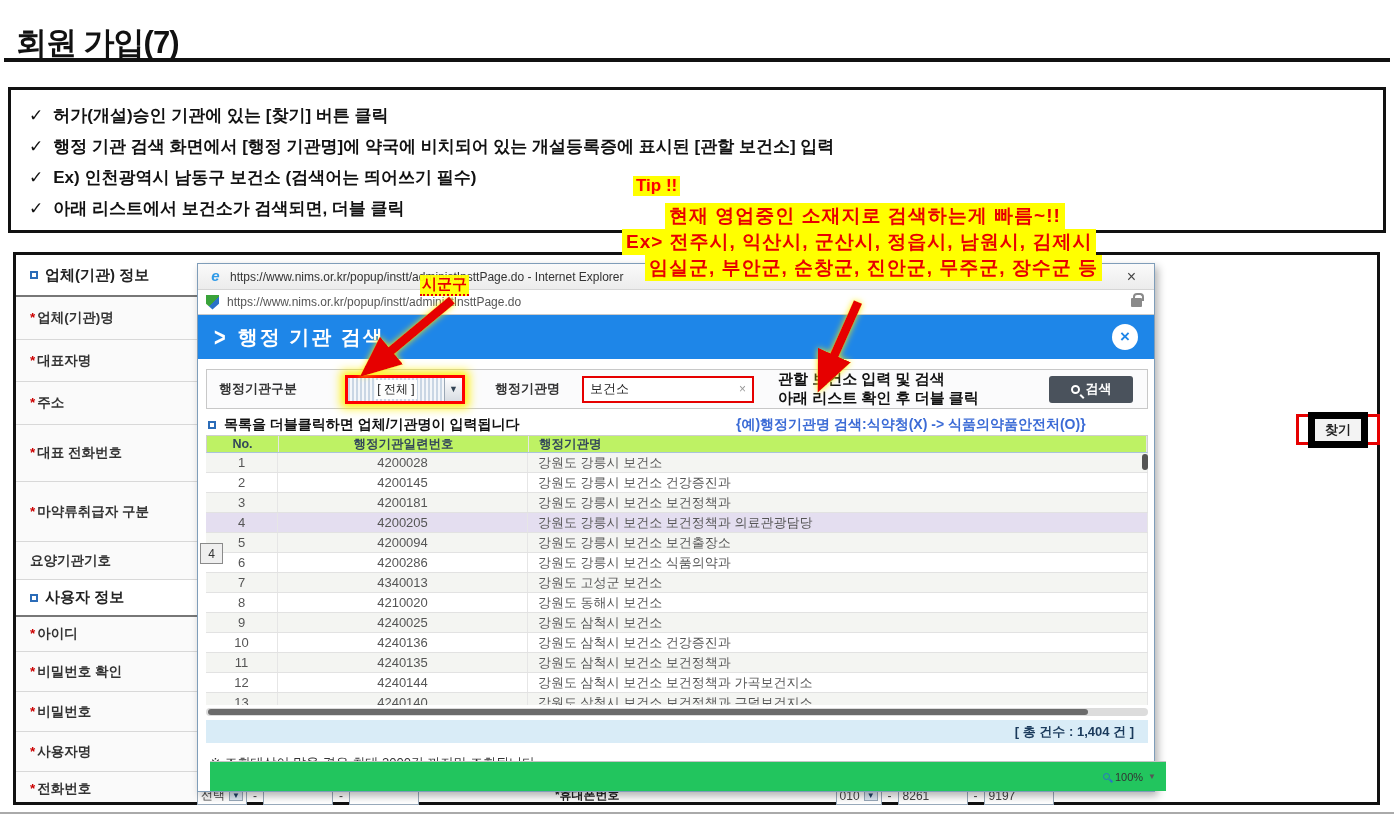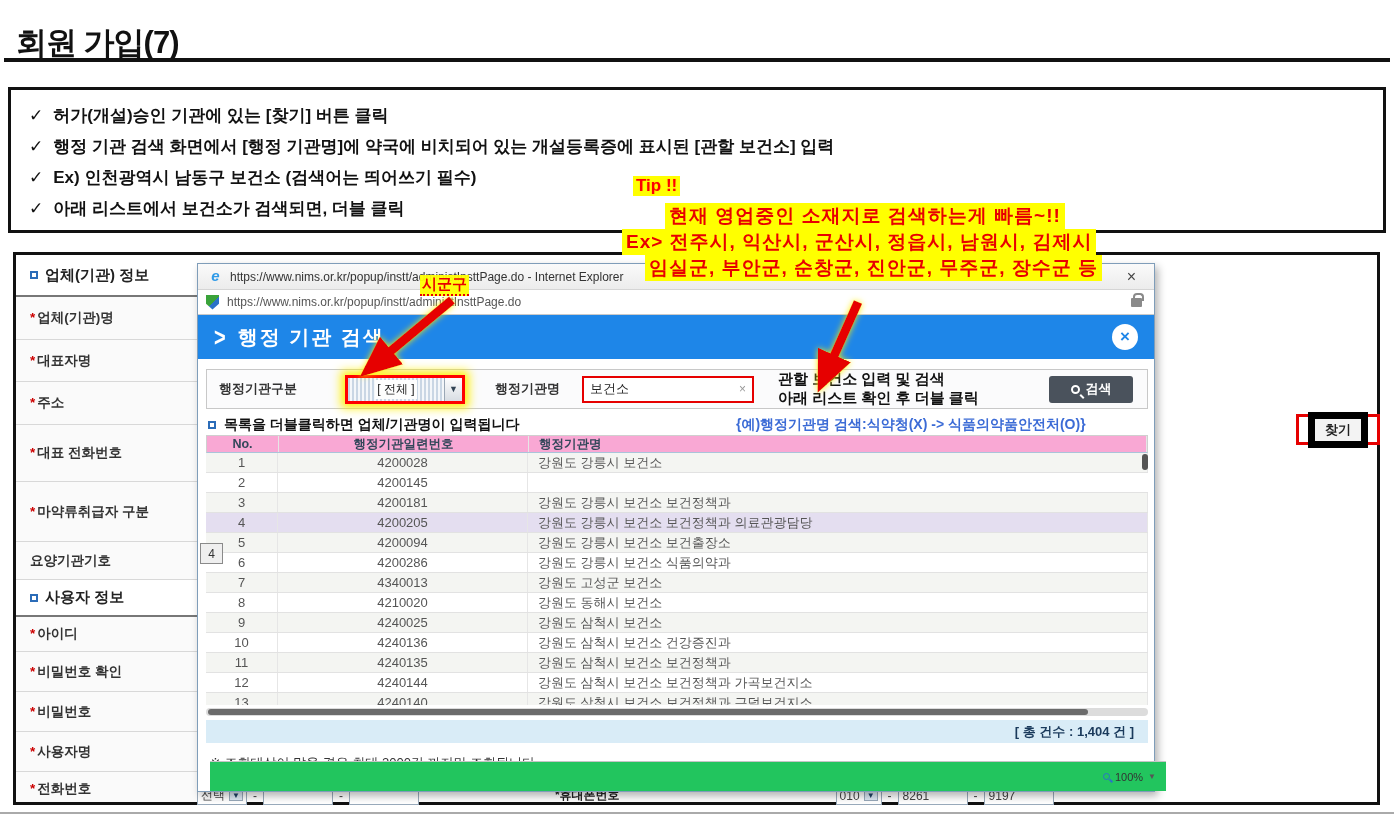--- a/index.html
+++ b/index.html
@@ -91,21 +91,21 @@
     font-size:13px; font-weight:bold; }
   .mag { width:9px; height:9px; border:2px solid #fff; border-radius:50%; position:relative; display:inline-block; }
   .mag:after { content:""; position:absolute; width:2px; height:5px; background:#fff; left:8px; top:7px; transform:rotate(-45deg); }
 
   .listnote-row { position:absolute; left:10px; top:152px; width:940px; height:18px; font-size:14px; white-space:nowrap; }
   .ln-bullet { width:8px; height:8px; border:2px solid #2b6cb8; background:#fff; display:inline-block; margin-right:4px; }
   .ln-bold { font-weight:bold; color:#111; }
   .ln-blue { position:absolute; left:528px; top:0; color:#3b6bd6; font-weight:bold; font-size:14px; }
 
   .tablewrap { position:absolute; left:8px; top:171px; width:942px; height:270px; overflow:hidden; background:#fff; }
-  .thead { display:flex; height:18px; background:#f9a8d4; border:1px solid #cfcfcf; border-bottom:1px solid #aac4da;
+  .thead { display:flex; height:18px; background:#bef264; border:1px solid #cfcfcf; border-bottom:1px solid #aac4da;
     font-size:12.5px; font-weight:bold; color:#33475a; }
   .trow { display:flex; height:20px; border-bottom:1px solid #e2e2e2; background:#fff; font-size:13px; color:#555; }
   .trow:nth-child(odd) { background:#f4f5f2; }
   .trow.hl { background:#e4def0; }
   .tcell { display:flex; align-items:center; border-right:1px solid #e6e6e6; overflow:hidden; white-space:nowrap; }
   .c0 { width:72px; justify-content:center; }
   .c1 { width:250px; justify-content:center; }
   .c2 { flex:1; padding-left:10px; }
   .vscroll { position:absolute; right:0; top:19px; width:6px; height:16px; background:#555; border-radius:3px; }
   .hscroll { position:absolute; left:8px; top:444px; width:942px; height:8px; background:#dcdcdc; border-radius:4px; }
@@ -288,20 +288,21 @@
       </div>
       <div id="tbody">
           <div class="trow">
             <div class="tcell c0">1</div>
             <div class="tcell c1">4200028</div>
             <div class="tcell c2">강원도 강릉시 보건소</div>
           </div>
           <div class="trow">
             <div class="tcell c0">2</div>
             <div class="tcell c1">4200145</div>
+            <div class="tcell c2">강원도 강릉시 보건소 건강증진과</div>
           </div>
           <div class="trow">
             <div class="tcell c0">3</div>
             <div class="tcell c1">4200181</div>
             <div class="tcell c2">강원도 강릉시 보건소 보건정책과</div>
           </div>
           <div class="trow hl">
             <div class="tcell c0">4</div>
             <div class="tcell c1">4200205</div>
             <div class="tcell c2">강원도 강릉시 보건소 보건정책과 의료관광담당</div>

